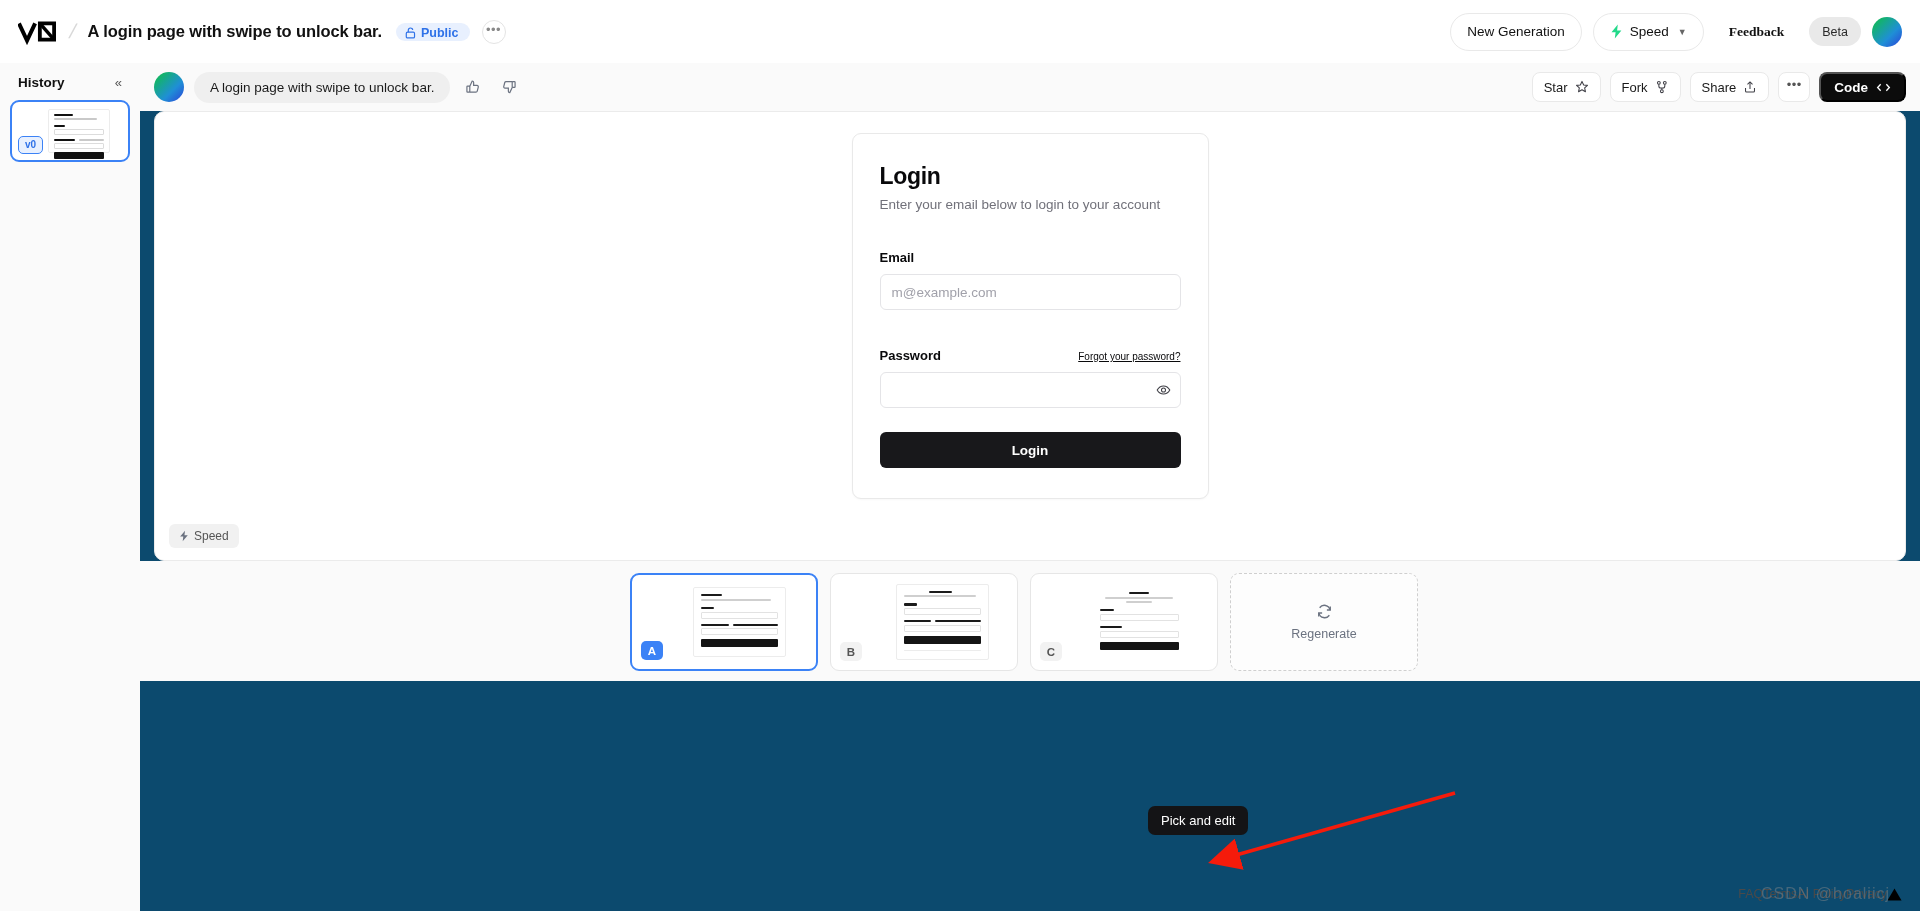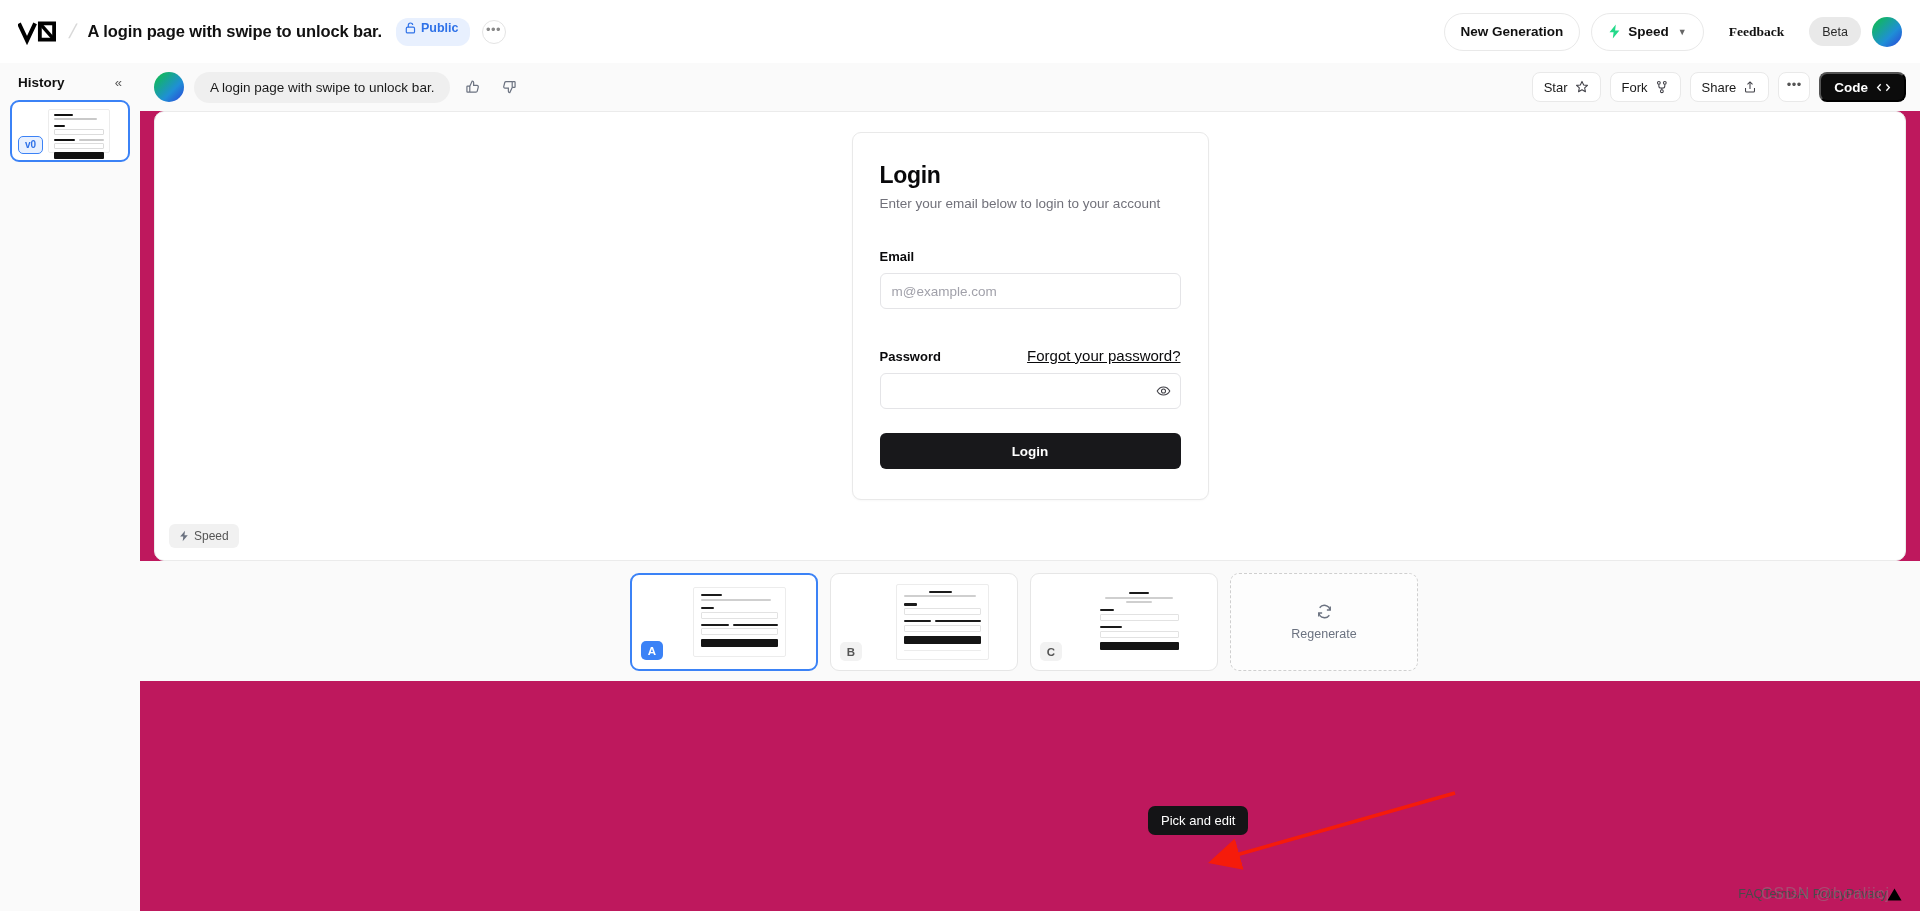--- a/index.html
+++ b/index.html
@@ -25,38 +25,38 @@
     color: #d8d8d8; font-size: 20px; font-weight: 300;
     margin: 0 12px 0 4px; transform: skewX(-15deg);
   }
   .proj-title {
     font-size: 16.5px; font-weight: 700; color: #111111;
     letter-spacing: -0.1px; white-space: nowrap;
   }
   .public-pill {
     display: inline-flex; align-items: center; gap: 5px;
     background: #e8f0fe; color: #2f72e8;
-    border-radius: 12px; padding: 3px 11px 11px 9px;
+    border-radius: 12px; padding: 3px 11px 1px 9px;
     font-size: 12.5px; font-weight: 600; margin-left: 14px;
   }
   .dots-btn {
     width: 24px; height: 24px; border-radius: 50%;
     border: 1px solid #e4e4e4; background: #fff;
     margin-left: 12px; display: flex; align-items: center; justify-content: center;
     color: #888; font-size: 13px; line-height: 1; letter-spacing: 0.5px;
     padding-bottom: 5px;
   }
   .topbar-right {
     margin-left: auto; display: flex; align-items: center; gap: 11px;
   }
   .btn-pill {
     border: 1px solid #e9e9e9; background: #fff; border-radius: 20px;
     height: 33px; padding: 18px 16px;
     display: inline-flex; align-items: center; gap: 7px;
-    font-size: 13.5px; font-weight: 700; color: #111; white-space: nowrap;
+    font-size: 13.5px; font-weight: 400; color: #111; white-space: nowrap;
   }
   .btn-flat {
     border: none; background: transparent; border-radius: 20px;
     height: 33px; padding: 0 14px;
     display: inline-flex; align-items: center;
     font-size: 13.5px; font-weight: 600; color: #111; white-space: nowrap; font-family: Liberation Serif, serif;
   }
   .btn-grey {
     background: #e9e9e9; border: none; border-radius: 20px;
     height: 29px; padding: 0 13px;
@@ -64,21 +64,21 @@
     font-size: 12.5px; font-weight: 500; color: #2a2a2a;
   }
   .avatar-grad {
     width: 30px; height: 30px; border-radius: 50%;
     background: linear-gradient(135deg,#17b26a 0%,#13b36b 18%,#1f8fd6 62%,#2b42d8 100%);
     flex: 0 0 auto;
   }
   .chev { font-size: 9px; color: #666; margin-left: 2px; }
 
   
-  .body-wrap { display: flex; height: 848px; background: #be185d; }
+  .body-wrap { display: flex; height: 848px; background: #0c4a6e; }
 
   
   .sidebar {
     width: 140px; flex: 0 0 140px;
     background: #fafafa; padding: 8px 10px 0 10px;
   }
   .side-head {
     display: flex; align-items: center; justify-content: space-between;
     padding: 4px 8px 10px 8px;
   }
@@ -162,21 +162,21 @@
     border: 1px solid #e9e9e9; border-radius: 9px;
     padding: 29px 27px 30px 27px;
     box-shadow: 0 1px 2px rgba(0,0,0,0.03);
     margin-top: -40px;
   }
   .login-title { font-size: 23px; font-weight: 700; color: #09090b; letter-spacing: -0.3px; }
   .login-sub { font-size: 13.5px; color: #71717a; margin-top: 7px; }
   .field { margin-top: 38px; }
   .field-label { font-size: 13px; font-weight: 700; color: #09090b; display: block; }
   .row-between { display: flex; align-items: baseline; justify-content: space-between; }
-  .forgot { font-size: 15px; color: #09090b; text-decoration: underline; }
+  .forgot { font-size: 10px; color: #09090b; text-decoration: underline; }
   .inp {
     width: 100%; height: 36px; margin-top: 9px;
     border: 1px solid #e4e4e7; border-radius: 6px;
     padding: 0 11px; font-size: 13.5px; color: #09090b;
     font-family: "Liberation Sans", sans-serif; background: #fff;
   }
   .inp::placeholder { color: #a1a1aa; }
   .pw-wrap { position: relative; }
   .eye {
     position: absolute; right: 10px; top: 50%; transform: translateY(-50%);

